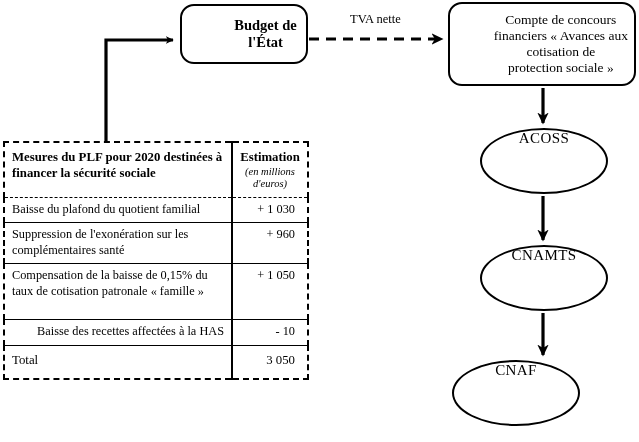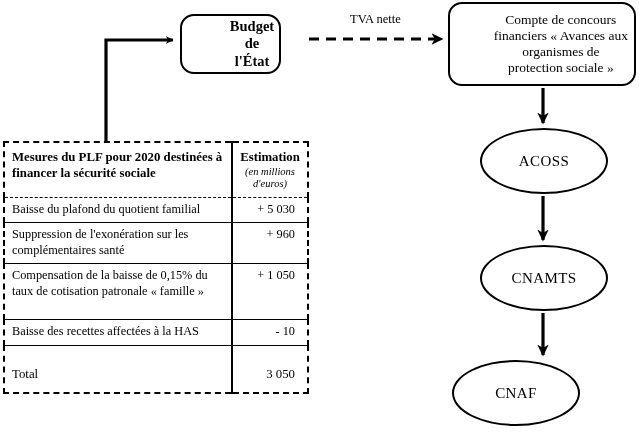--- a/index.html
+++ b/index.html
@@ -24,38 +24,38 @@
     border-radius: 14px;
     background: #fff;
     display: flex;
     align-items: center;
     justify-content: center;
     text-align: center;
     line-height: 1.2;
     box-sizing: border-box;
   }
   #budget-box {
-    left: 180px; top: 14px; width: 101px; height: 60px;
+    left: 180px; top: 4px; width: 128px; height: 60px;
     font-size: 14.5px; font-weight: bold; padding-left: 43px;
   }
   #ccf-box {
     left: 448px; top: 2px; width: 188px; height: 84px;
     font-size: 13.5px;
     justify-content: flex-end;
   }
   .rbox span { display: block; padding: 0 6px; }
 
   
   .ellipse {
     position: absolute;
     border: 2.5px solid #000;
     border-radius: 50%;
     background: #fff;
     display: flex;
-    align-items: center;
+    align-items: flex-start;
     justify-content: center;
     font-size: 15px;
     letter-spacing: 0.4px;
     box-sizing: border-box;
   }
   #acoss-ellipse  { left: 480px; top: 128px; width: 128px; height: 66px; }
   #cnamts-ellipse { left: 480px; top: 245px; width: 128px; height: 66px; }
   #cnaf-ellipse   { left: 452px; top: 360px; width: 128px; height: 66px; }
 
   
@@ -119,26 +119,26 @@
   }
   #measures-table tr.header-row .sub {
     display: block;
     font-weight: normal;
     font-style: italic;
     font-size: 10.5px;
     line-height: 1.15;
   }
   #measures-table tr.row-1 td { border-top: none; }
   #measures-table tr.row-2 td { border-top: 1.5px dashed #000; }
-  #measures-table tr.row-4 td { border-top: 1.5px dashed #000; }
+  #measures-table tr.row-4 td { border-top: 1.5px dashed #000; text-align: right; }
   #measures-table tr.total-row td {
     border-top: 1.5px solid #000;
     border-bottom: none;
     font-size: 12.8px;
-    padding-top: 21px;
+    padding-top: 7px;
     padding-bottom: 9px;
   }
   #measures-table tr.row-3 td { min-height: 40px; }
   .tall-cell { height: 46px; }
 </style>
 </head>
 <body>
 
 <div id="canvas">
 
@@ -179,21 +179,21 @@
     <div>
       <span>Budget de</span>
       <span>l'État</span>
     </div>
   </div>
 
   <div class="rbox" id="ccf-box">
     <div>
       <span>Compte de concours</span>
       <span>financiers « Avances aux</span>
-      <span>organismes de</span>
+      <span>cotisation de</span>
       <span>protection sociale »</span>
     </div>
   </div>
 
   <div class="ellipse" id="acoss-ellipse">
     <span>ACOSS</span>
   </div>
   <div class="ellipse" id="cnamts-ellipse">
     <span>CNAMTS</span>
   </div>
@@ -207,21 +207,21 @@
         <td class="label-col">Mesures du PLF pour 2020 destinées à financer la sécurité sociale</td>
         <td class="value-col">
           <span>Estimation</span>
           <span class="sub">(en millions</span>
           <span class="sub">d'euros)</span>
         </td>
       </tr>
 
       <tr class="row-1">
         <td class="label-col">Baisse du plafond du quotient familial</td>
-        <td class="value-col">+ 5 030</td>
+        <td class="value-col">+ 1 030</td>
       </tr>
 
       <tr class="row-2">
         <td class="label-col">Suppression de l'exonération sur les complémentaires santé</td>
         <td class="value-col">+ 960</td>
       </tr>
 
       <tr class="row-3">
         <td class="label-col tall-cell">Compensation de la baisse de 0,15% du taux de cotisation patronale « famille »</td>
         <td class="value-col tall-cell">+ 1 050</td>

